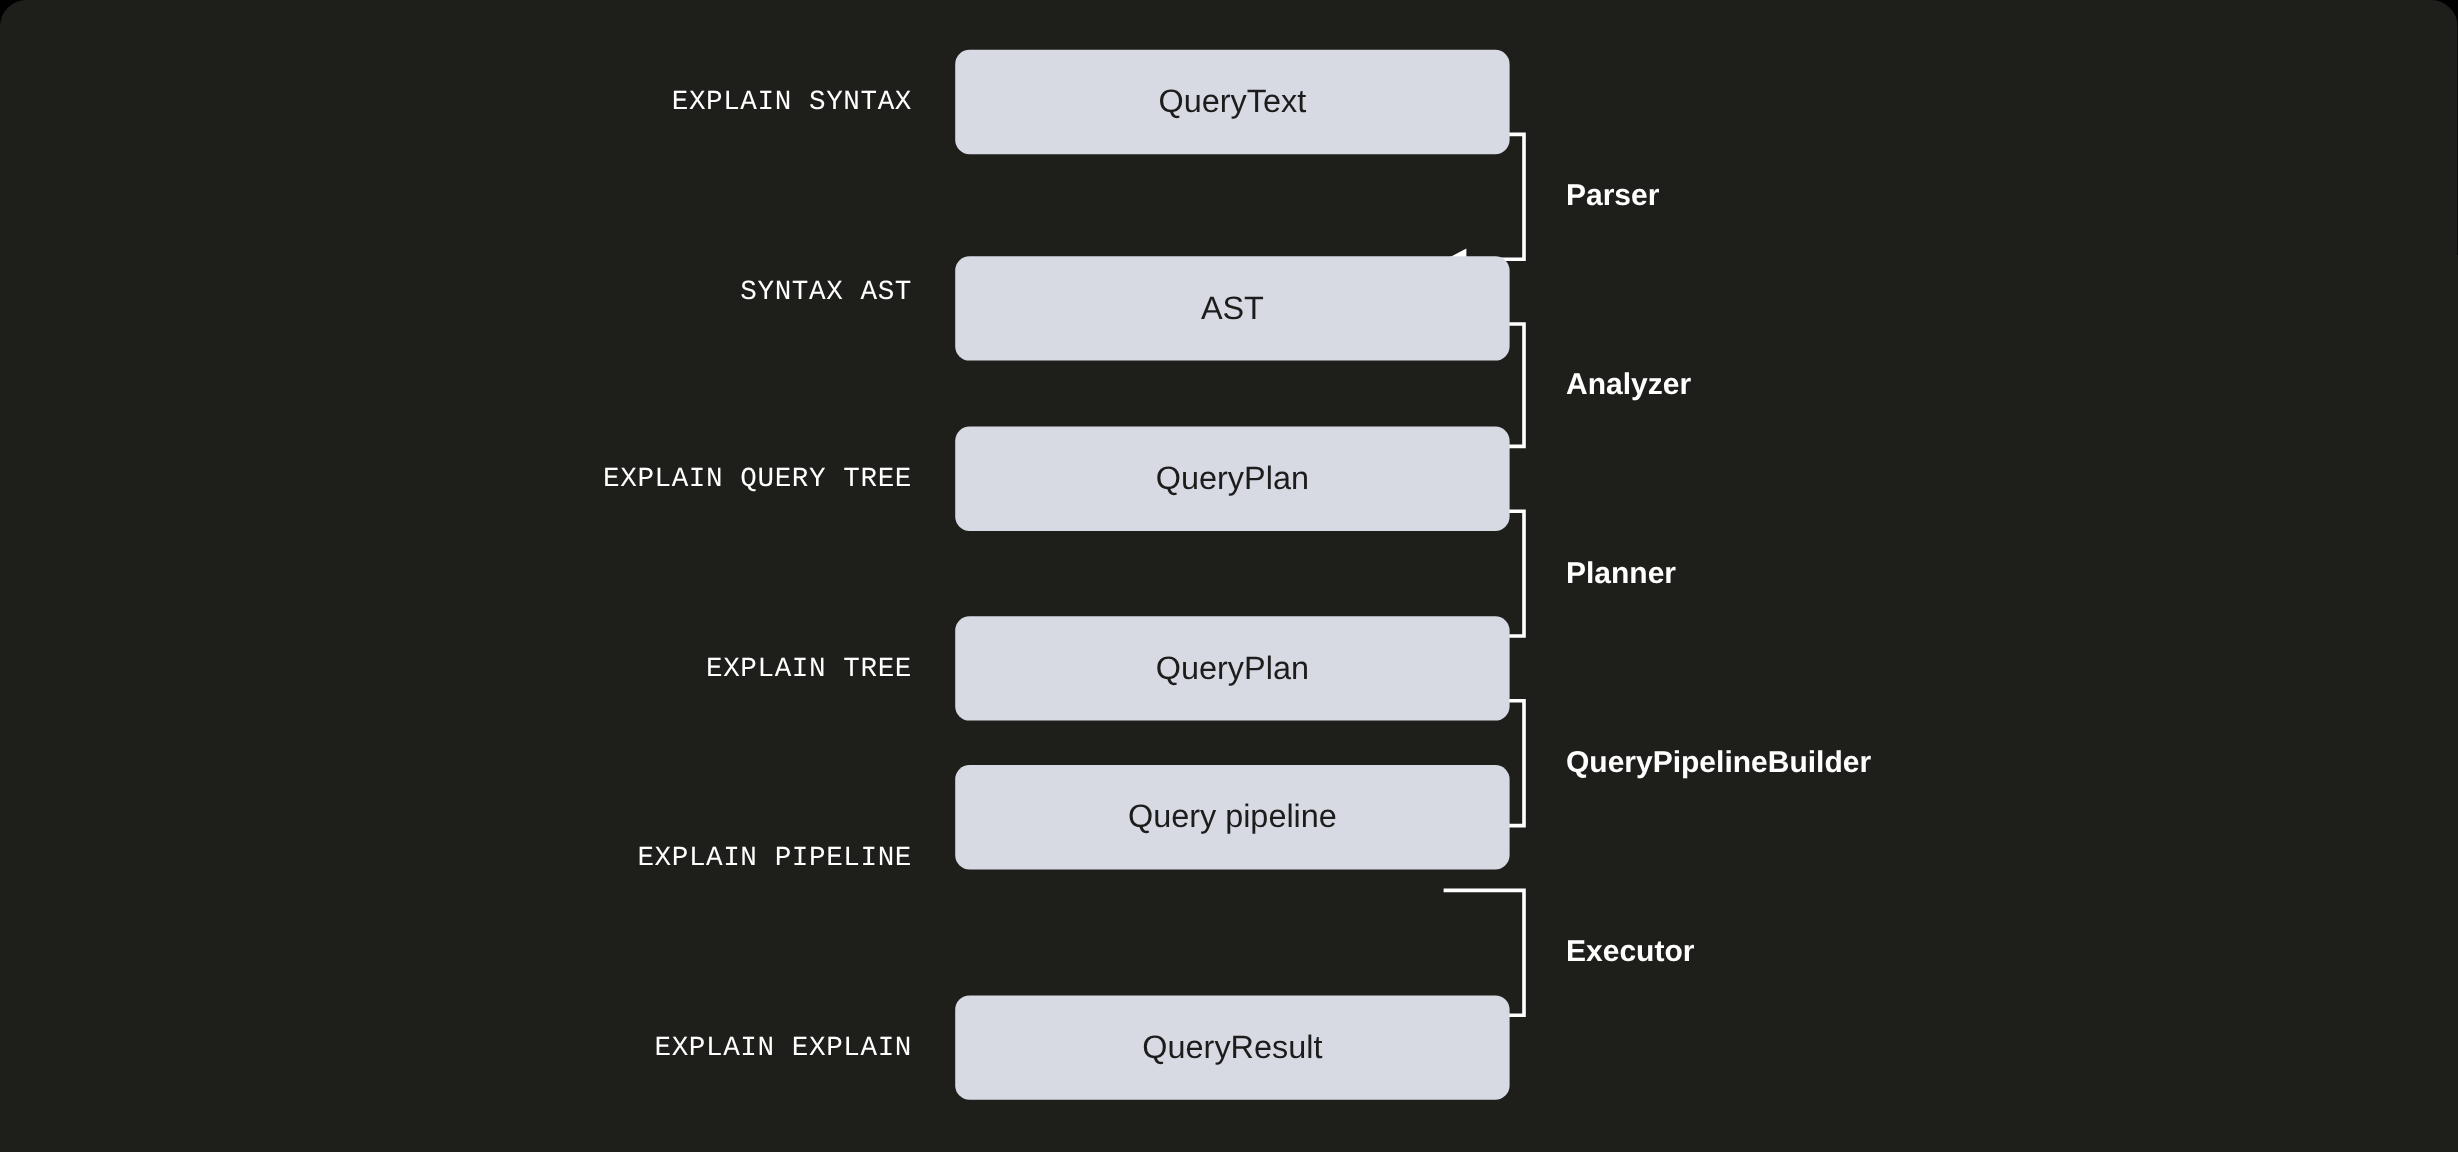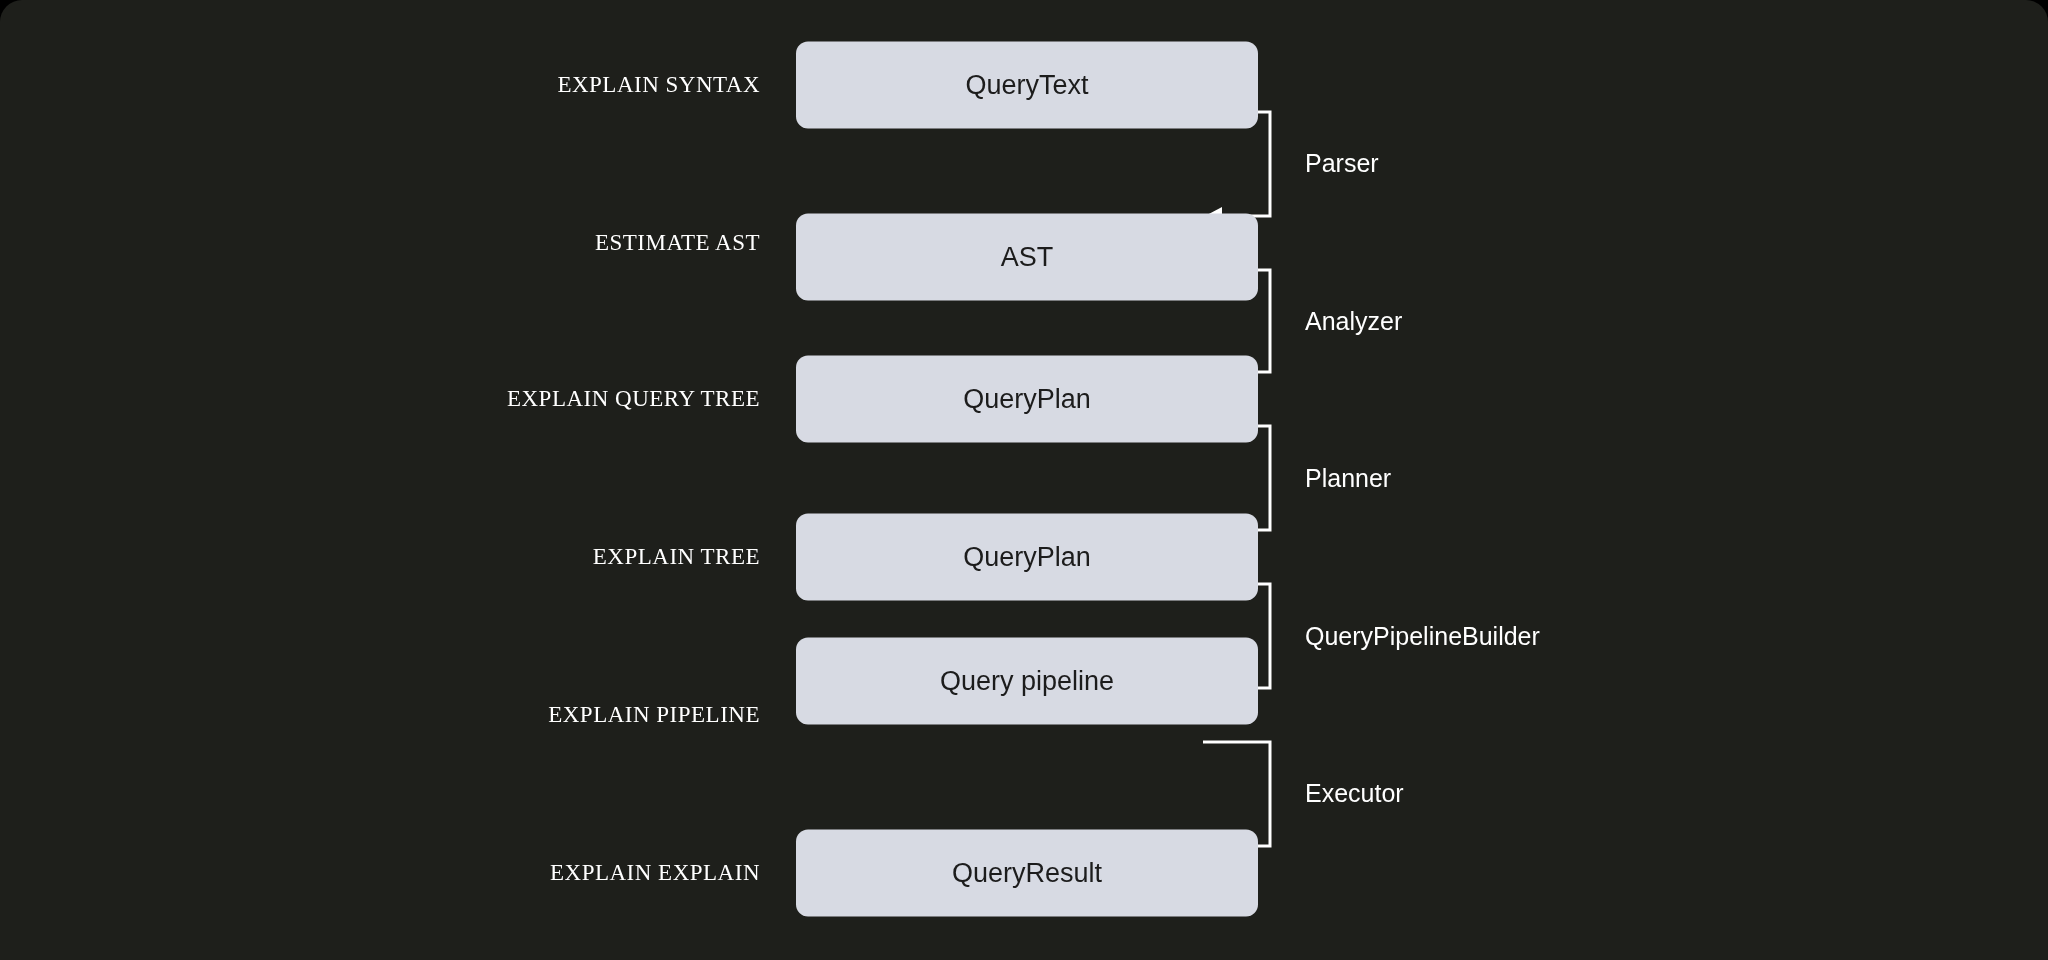--- a/index.html
+++ b/index.html
@@ -32,21 +32,21 @@
     left: 0;
     width: 2048px;
     height: 0;
   }
   .stage-label-left {
     position: absolute;
     right: 1288px;      
     transform: translateY(-50%);
     white-space: nowrap;
     color: #ffffff;
-    font-family: Liberation Serif, serif;
+    font-family: Liberation Mono, monospace;
     font-size: 23px;
     letter-spacing: 0.5px;
     text-align: right;
   }
   .node-box {
     position: absolute;
     left: 796px;
     width: 462px;
     height: 87px;
     transform: translateY(-50%);
@@ -64,21 +64,21 @@
     font-weight: 400;
     white-space: nowrap;
   }
   .stage-label-right {
     position: absolute;
     left: 1305px;
     transform: translateY(-50%);
     color: #ffffff;
     font-family: "Liberation Sans", sans-serif;
     font-size: 25px;
-    font-weight: normal;
+    font-weight: bold;
     white-space: nowrap;
   }
 </style>
 </head>
 <body>
 
 <div id="canvas">
 
   <svg id="diagram-svg" viewBox="0 0 2048 960" xmlns="http://www.w3.org/2000/svg">
     <g id="connectors" fill="none" stroke="#ffffff" stroke-width="3" stroke-linecap="butt" stroke-linejoin="miter">
@@ -98,21 +98,21 @@
   </svg>
 
   <div class="row">
     <div class="stage-label-left" style="top:85px">EXPLAIN SYNTAX</div>
     <div class="node-box" style="top:85px">
       <span class="node-box-label">QueryText</span>
     </div>
   </div>
 
   <div class="row">
-    <div class="stage-label-left" style="top:243px">ESTIMATE AST</div>
+    <div class="stage-label-left" style="top:243px">SYNTAX AST</div>
     <div class="node-box" style="top:257px">
       <span class="node-box-label">AST</span>
     </div>
   </div>
 
   <div class="row">
     <div class="stage-label-left" style="top:399px">EXPLAIN QUERY TREE</div>
     <div class="node-box" style="top:399px">
       <span class="node-box-label">QueryPlan</span>
     </div>

